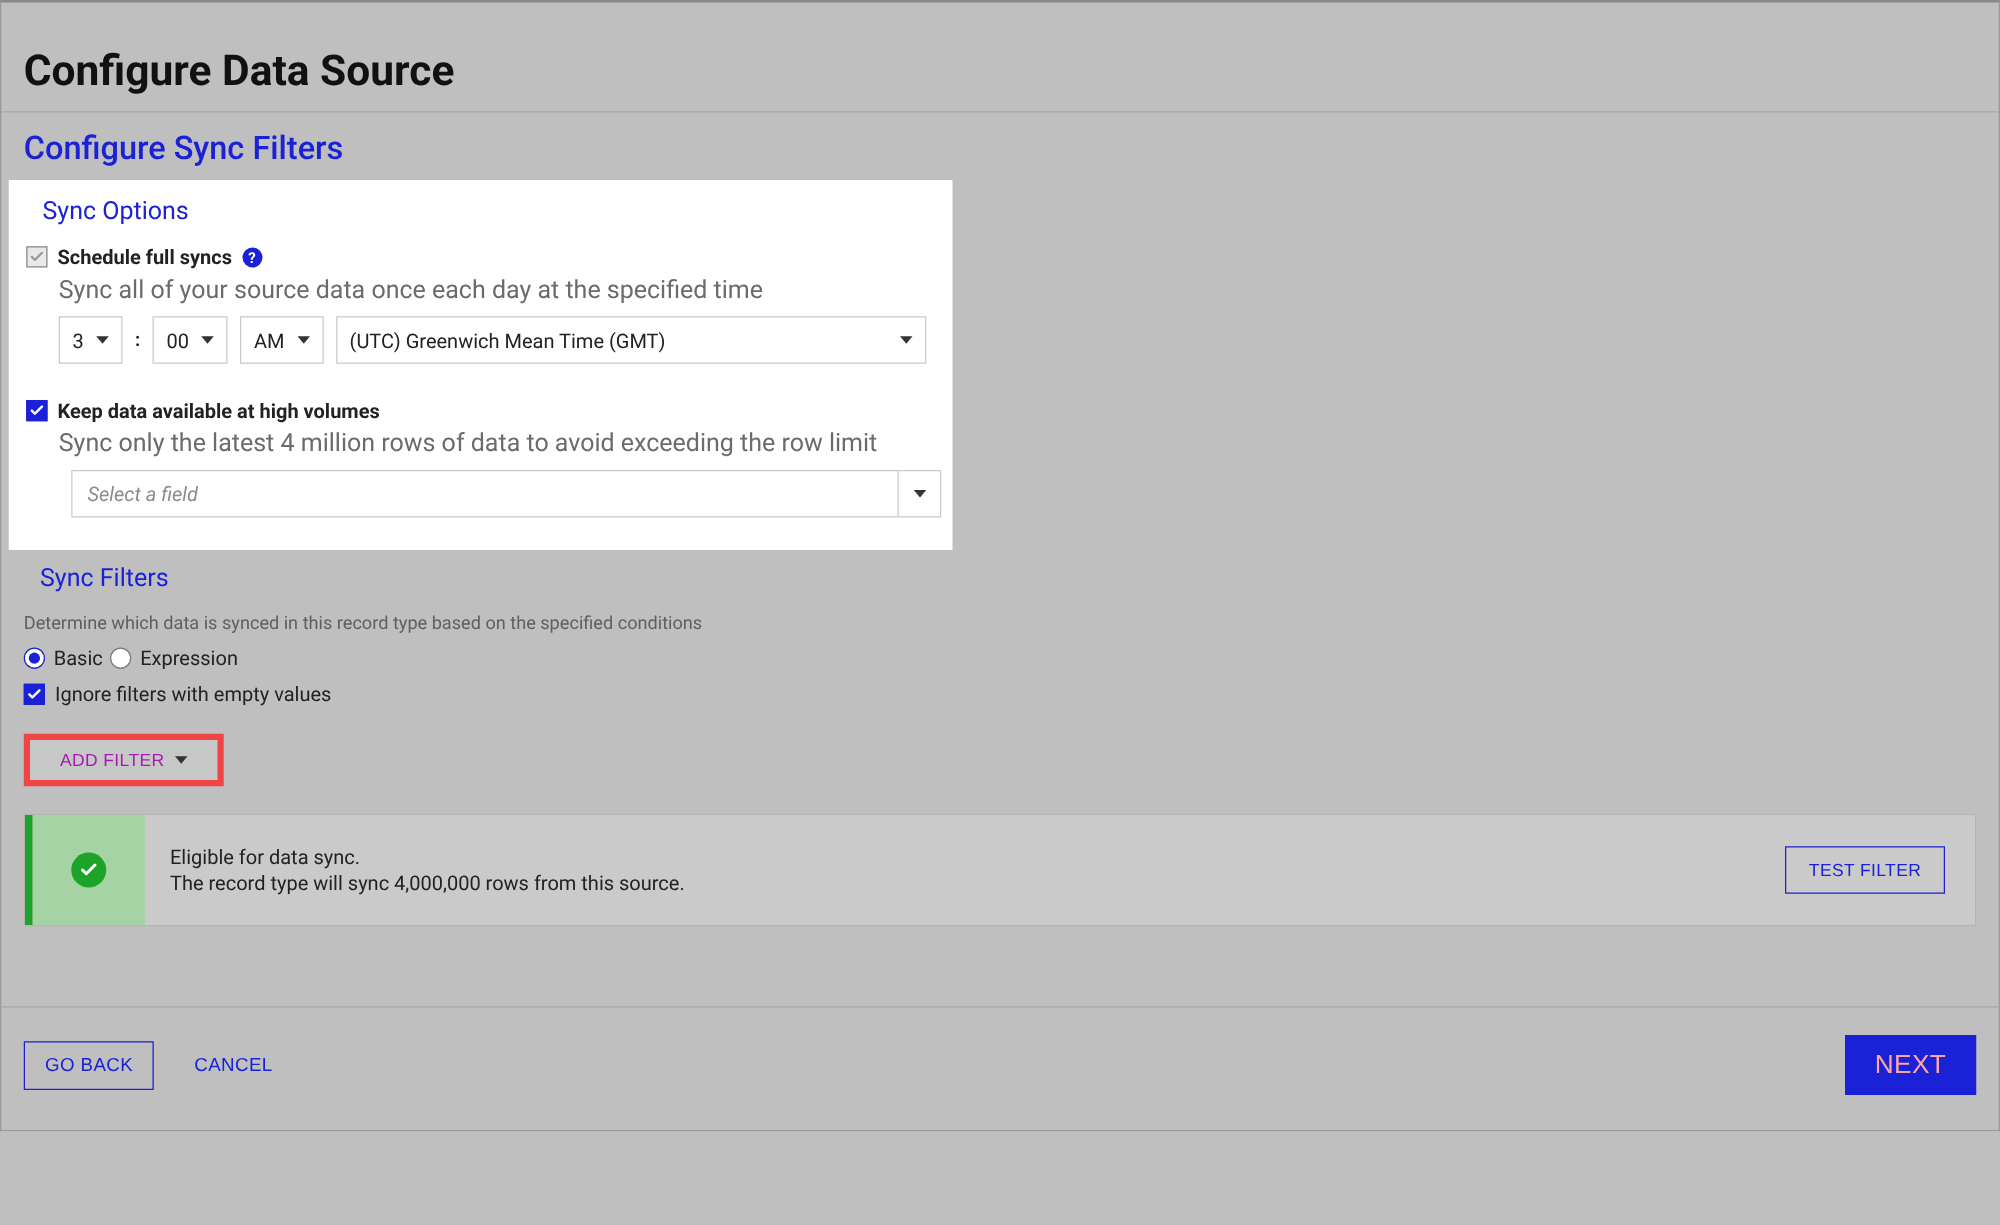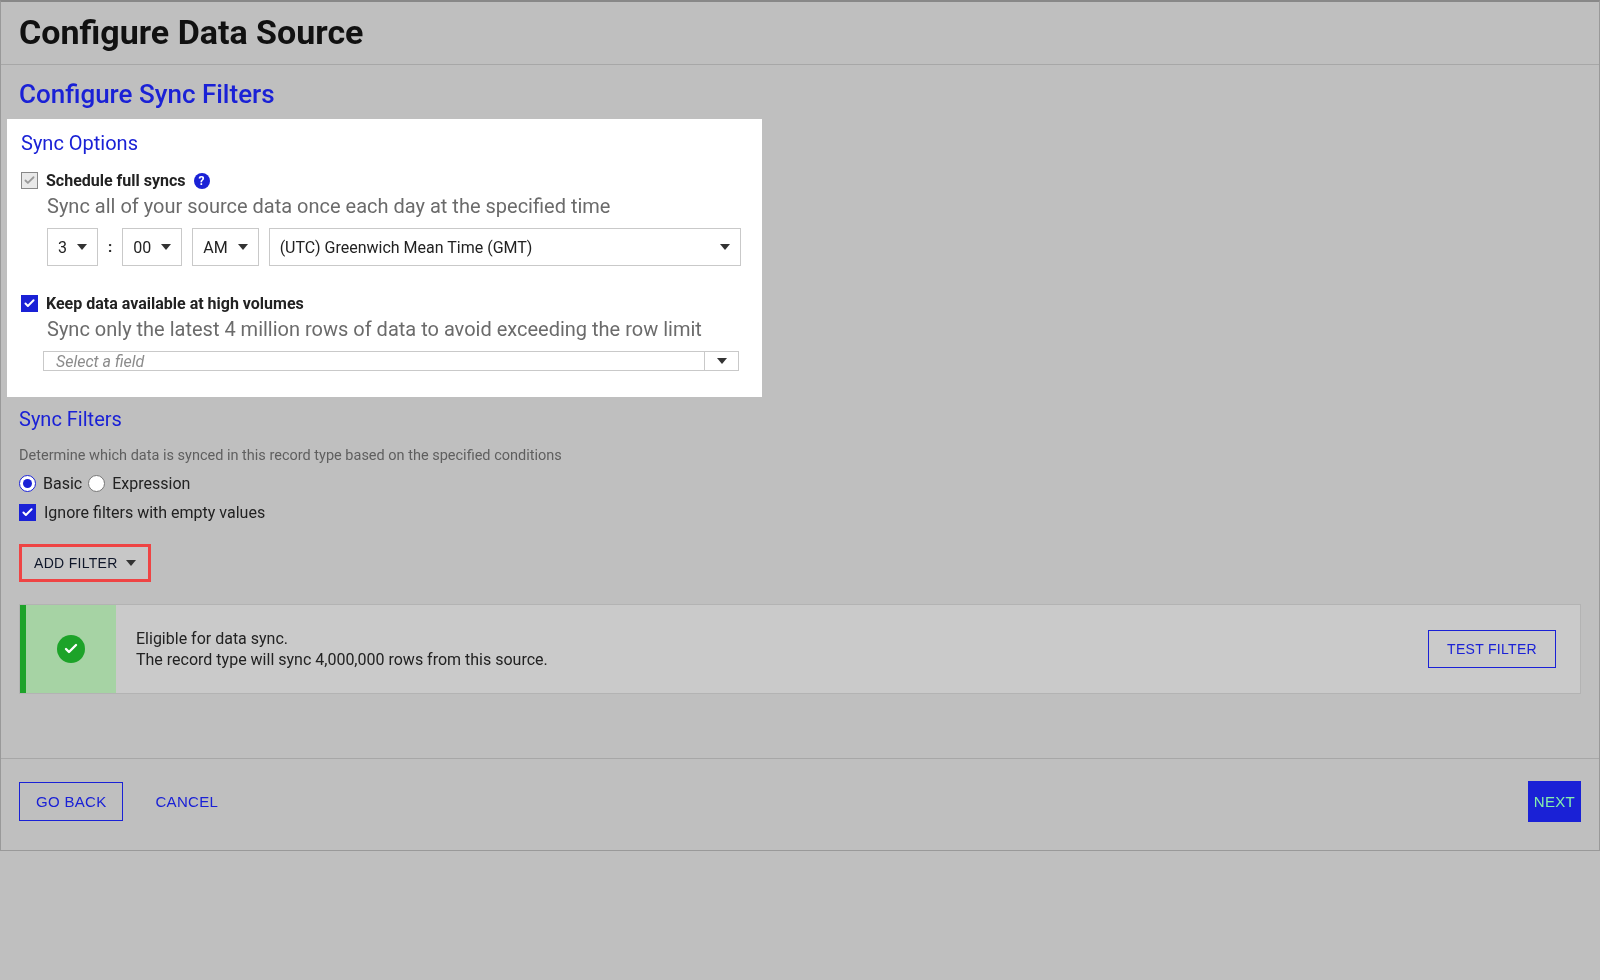--- a/index.html
+++ b/index.html
@@ -11,21 +11,21 @@
     font-size: 15px;
   }
   .frame {
     width: 1600px;
     margin: 0 auto;
     background: #bfbfbf;
     border: 1px solid #999;
     border-top: 2px solid #888;
   }
   .header {
-    padding: 10px 18px 12px 18px;
+    padding: 35px 18px 12px 18px;
     border-bottom: 1px solid #a7a7a7;
   }
   .header h1 {
     margin: 0;
     font-size: 34px;
     font-weight: 700;
     color: #111;
   }
   .section {
     padding: 14px 18px 4px 18px;
@@ -33,21 +33,21 @@
   .section h2 {
     margin: 0 0 10px 0;
     font-size: 26px;
     font-weight: 500;
     color: #1a21d6;
   }
   .sub-heading {
     font-size: 20px;
     color: #1a21d6;
     font-weight: 400;
-    margin: 0 0 12px 0;
+    margin: 0 0 12px 13px;
     padding: 10px 0 4px 0;
   }
   .white-card {
     background: #fff;
     padding: 12px 14px 26px 14px;
     max-width: 755px;
     margin-left: -12px;
   }
   .white-card .sub-heading { padding-top: 0; }
   .opt-block { margin-bottom: 28px; }
@@ -74,42 +74,42 @@
     font-size: 16px; color: #222;
   }
   .sel .caret { margin-left: 2px; }
   .caret {
     width: 0; height: 0; border-left: 5px solid transparent;
     border-right: 5px solid transparent; border-top: 6px solid #333;
   }
   .colon { font-weight: 700; }
   .tz-sel { flex: 0 0 auto; width: 472px; justify-content: space-between; }
   .field-sel {
-    background: #fff; border: 1px solid #c9c9c9; height: 20px;
-    display: flex; align-items: center; margin-left: 22px; width: 696px;
+    background: #fff; border: 1px solid #c9c9c9; height: 38px;
+    display: flex; align-items: center; margin-left: 36px; width: 696px;
   }
   .field-sel .ph { flex: 1; color: #8b8b8b; font-style: italic; padding: 0 12px; font-size: 16px; }
   .field-sel .caret-box {
     width: 34px; height: 100%; border-left: 1px solid #c9c9c9;
     display: flex; align-items: center; justify-content: center;
   }
   .filters-desc { color: #5f5f5f; font-size: 14.5px; margin: 2px 0 10px 0; }
   .radio-row { display: flex; align-items: center; gap: 6px; margin-bottom: 10px; }
   .radio {
     width: 17px; height: 17px; border-radius: 50%; border: 1px solid #777;
     display: inline-flex; align-items: center; justify-content: center; background: #fff;
   }
   .radio.checked { border-color: #1a21d6; }
   .radio .dot { width: 9px; height: 9px; border-radius: 50%; background: #1a21d6; }
   .radio-opt { display: inline-flex; align-items: center; gap: 7px; font-size: 16px; }
   .chk-row { display: flex; align-items: center; gap: 8px; margin-bottom: 22px; font-size: 16px; }
   .add-filter-btn {
     display: inline-flex; align-items: center; gap: 8px;
-    background: #c7c7c7; border: 3px solid #ef4444; color: #0f172a;
-    font-size: 14px; letter-spacing: .3px; padding: 8px 12px;
+    background: #c7c7c7; border: 5px solid #ef4444; color: #a21caf;
+    font-size: 14px; letter-spacing: .3px; padding: 8px 24px;
   }
   .status-box {
     margin-top: 22px; border: 1px solid #b3b3b3; background: #cacaca;
     display: flex; align-items: center; min-height: 90px;
     position: relative;
   }
   .status-box::before {
     content: ""; position: absolute; left: 0; top: 0; bottom: 0; width: 6px;
     background: #1da329;
   }
@@ -136,22 +136,22 @@
   }
   .btn-outline {
     border: 1px solid #1a21d6; color: #1a21d6; background: transparent;
     font-size: 15px; padding: 10px 16px; letter-spacing: .3px;
   }
   .btn-link {
     border: none; background: transparent; color: #1a21d6;
     font-size: 15px; padding: 10px 16px; letter-spacing: .3px; margin-left: 16px;
   }
   .btn-primary {
-    margin-left: auto; border: none; background: #1a21d6; color: #86efac;
-    font-size: 15px; padding: 12px 6px; letter-spacing: .3px; font-weight: 500;
+    margin-left: auto; border: none; background: #1a21d6; color: #fca5a5;
+    font-size: 21px; padding: 12px 24px; letter-spacing: .3px; font-weight: 500;
   }
 </style>
 </head>
 <body>
 
 <div class="frame">
 
   <div class="header">
     <h1>Configure Data Source</h1>
   </div>

